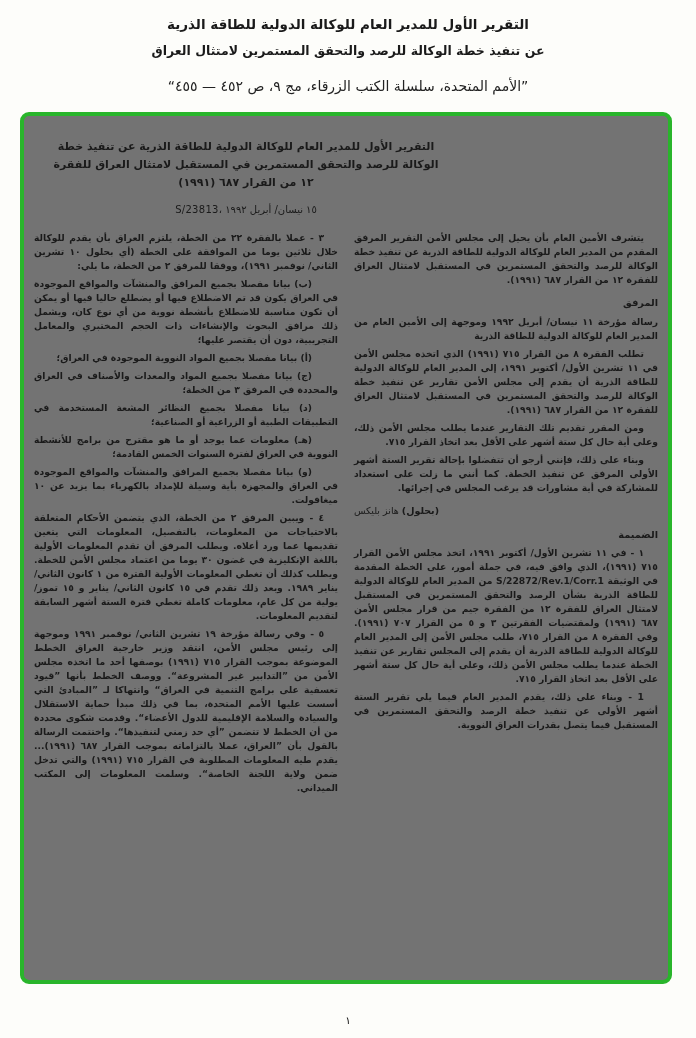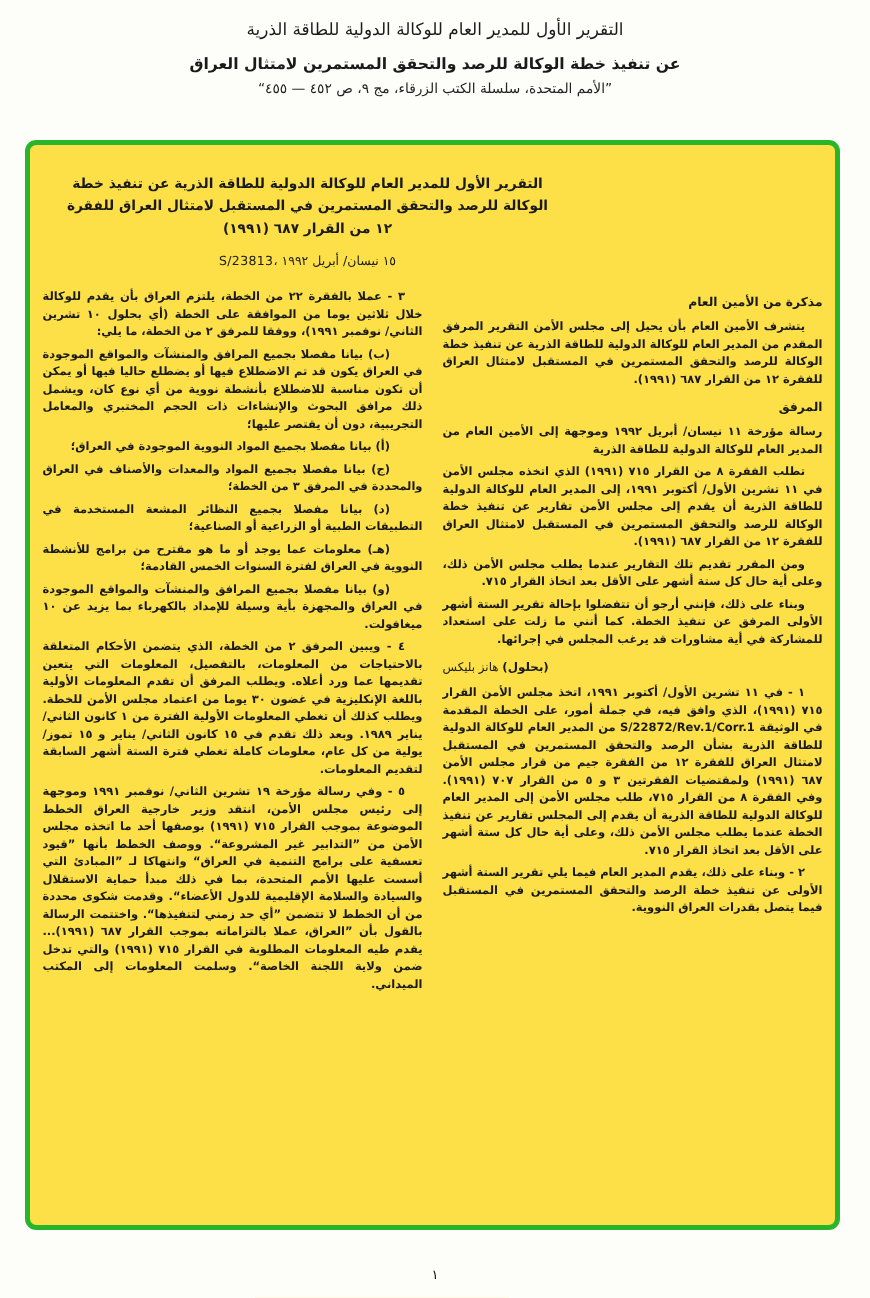--- a/index.html
+++ b/index.html
@@ -8,31 +8,31 @@
     width: 696px; height: 1038px;
     font-family: "DejaVu Sans", sans-serif;
     color: #1a1a1a;
     position: relative;
     overflow: hidden;
   }
   .page { position: absolute; inset: 0; background: #fdfdfa; }
 
   
   .top-header { direction: rtl; text-align: center; padding-top: 16px; }
-  .h-line1 { font-size: 13.5px; font-weight: normal; letter-spacing: .2px; }
+  .h-line1 { font-size: 13.5px; font-weight: bold; letter-spacing: .2px; }
   .h-line2 { font-size: 12.5px; font-weight: bold; margin-top: 11px; }
-  .h-line3 { font-size: 11px; margin-top: 6px; color: #222; }
+  .h-line3 { font-size: 14px; margin-top: 20px; color: #222; }
 
   
   .green-frame {
     position: absolute; left: 20px; top: 112px;
     width: 652px; height: 872px;
     border: 4px solid #29b52b;
     border-radius: 9px;
-    background: #fde047;
+    background: #737373;
     padding: 8px 10px;
     direction: rtl;
     overflow: hidden;
   }
 
   
   .title-wrap {
     width: 392px;
     margin: 14px auto 6px 16px;
     text-align: center;
@@ -79,36 +79,36 @@
     <div class="title-wrap">
       <div class="doc-title">التقرير الأول للمدير العام للوكالة الدولية للطاقة الذرية عن تنفيذ خطة الوكالة للرصد والتحقق المستمرين في المستقبل لامتثال العراق للفقرة ١٢ من القرار ٦٨٧ (١٩٩١)</div>
       <div class="doc-line">
         <span class="num">S/23813</span><span>، ١٥ نيسان/ أبريل ١٩٩٢</span>
       </div>
     </div>
 
     <div class="columns">
 
       <div class="col">
-        <div class="heading">مذكرة من الأمين العام</div>
         <p class="indent">يتشرف الأمين العام بأن يحيل إلى مجلس الأمن التقرير المرفق المقدم من المدير العام للوكالة الدولية للطاقة الذرية عن تنفيذ خطة الوكالة للرصد والتحقق المستمرين في المستقبل لامتثال العراق للفقرة ١٢ من القرار ٦٨٧ (١٩٩١).</p>
 
         <div class="heading">المرفق</div>
         <p class="bold-para">رسالة مؤرخة ١١ نيسان/ أبريل ١٩٩٢ وموجهة إلى الأمين العام من المدير العام للوكالة الدولية للطاقة الذرية</p>
         <p class="indent">تطلب الفقرة ٨ من القرار ٧١٥ (١٩٩١) الذي اتخذه مجلس الأمن في ١١ تشرين الأول/ أكتوبر ١٩٩١، إلى المدير العام للوكالة الدولية للطاقة الذرية أن يقدم إلى مجلس الأمن تقارير عن تنفيذ خطة الوكالة للرصد والتحقق المستمرين في المستقبل لامتثال العراق للفقرة ١٢ من القرار ٦٨٧ (١٩٩١).</p>
         <p class="indent">ومن المقرر تقديم تلك التقارير عندما يطلب مجلس الأمن ذلك، وعلى أية حال كل ستة أشهر على الأقل بعد اتخاذ القرار ٧١٥.</p>
         <p class="indent">وبناء على ذلك، فإنني أرجو أن تتفضلوا بإحالة تقرير الستة أشهر الأولى المرفق عن تنفيذ الخطة. كما أنني ما زلت على استعداد للمشاركة في أية مشاورات قد يرغب المجلس في إجرائها.</p>
 
         <div class="signature">
           <span class="sig-word">(بحلول)</span>
           <span>هانز بليكس</span>
         </div>
 
+        <div class="heading">الضميمة</div>
         <p class="indent">١ - في ١١ تشرين الأول/ أكتوبر ١٩٩١، اتخذ مجلس الأمن القرار ٧١٥ (١٩٩١)، الذي وافق فيه، في جملة أمور، على الخطة المقدمة في الوثيقة S/22872/Rev.1/Corr.1 من المدير العام للوكالة الدولية للطاقة الذرية بشأن الرصد والتحقق المستمرين في المستقبل لامتثال العراق للفقرة ١٢ من الفقرة جيم من قرار مجلس الأمن ٦٨٧ (١٩٩١) ولمقتضيات الفقرتين ٣ و ٥ من القرار ٧٠٧ (١٩٩١). وفي الفقرة ٨ من القرار ٧١٥، طلب مجلس الأمن إلى المدير العام للوكالة الدولية للطاقة الذرية أن يقدم إلى المجلس تقارير عن تنفيذ الخطة عندما يطلب مجلس الأمن ذلك، وعلى أية حال كل ستة أشهر على الأقل بعد اتخاذ القرار ٧١٥.</p>
-        <p class="indent">٢ - وبناء على ذلك، يقدم المدير العام فيما يلي تقرير الستة أشهر الأولى عن تنفيذ خطة الرصد والتحقق المستمرين في المستقبل فيما يتصل بقدرات العراق النووية.</p>
+        <p class="indent">1 - وبناء على ذلك، يقدم المدير العام فيما يلي تقرير الستة أشهر الأولى عن تنفيذ خطة الرصد والتحقق المستمرين في المستقبل فيما يتصل بقدرات العراق النووية.</p>
       </div>
 
       <div class="col">
         <p class="indent">٣ - عملا بالفقرة ٢٢ من الخطة، يلتزم العراق بأن يقدم للوكالة خلال ثلاثين يوما من الموافقة على الخطة (أي بحلول ١٠ تشرين الثاني/ نوفمبر ١٩٩١)، ووفقا للمرفق ٢ من الخطة، ما يلي:</p>
 
         <p class="subitem"><span>(ب)</span> <span>بيانا مفصلا بجميع المرافق والمنشآت والمواقع الموجودة في العراق يكون قد تم الاضطلاع فيها أو يضطلع حاليا فيها أو يمكن أن تكون مناسبة للاضطلاع بأنشطة نووية من أي نوع كان، ويشمل ذلك مرافق البحوث والإنشاءات ذات الحجم المختبري والمعامل التجريبية، دون أن يقتصر عليها؛</span></p>
         <p class="subitem"><span>(أ)</span> <span>بيانا مفصلا بجميع المواد النووية الموجودة في العراق؛</span></p>
         <p class="subitem"><span>(ج)</span> <span>بيانا مفصلا بجميع المواد والمعدات والأصناف في العراق والمحددة في المرفق ٣ من الخطة؛</span></p>
         <p class="subitem"><span>(د)</span> <span>بيانا مفصلا بجميع النظائر المشعة المستخدمة في التطبيقات الطبية أو الزراعية أو الصناعية؛</span></p>
         <p class="subitem"><span>(هـ)</span> <span>معلومات عما يوجد أو ما هو مقترح من برامج للأنشطة النووية في العراق لفترة السنوات الخمس القادمة؛</span></p>

